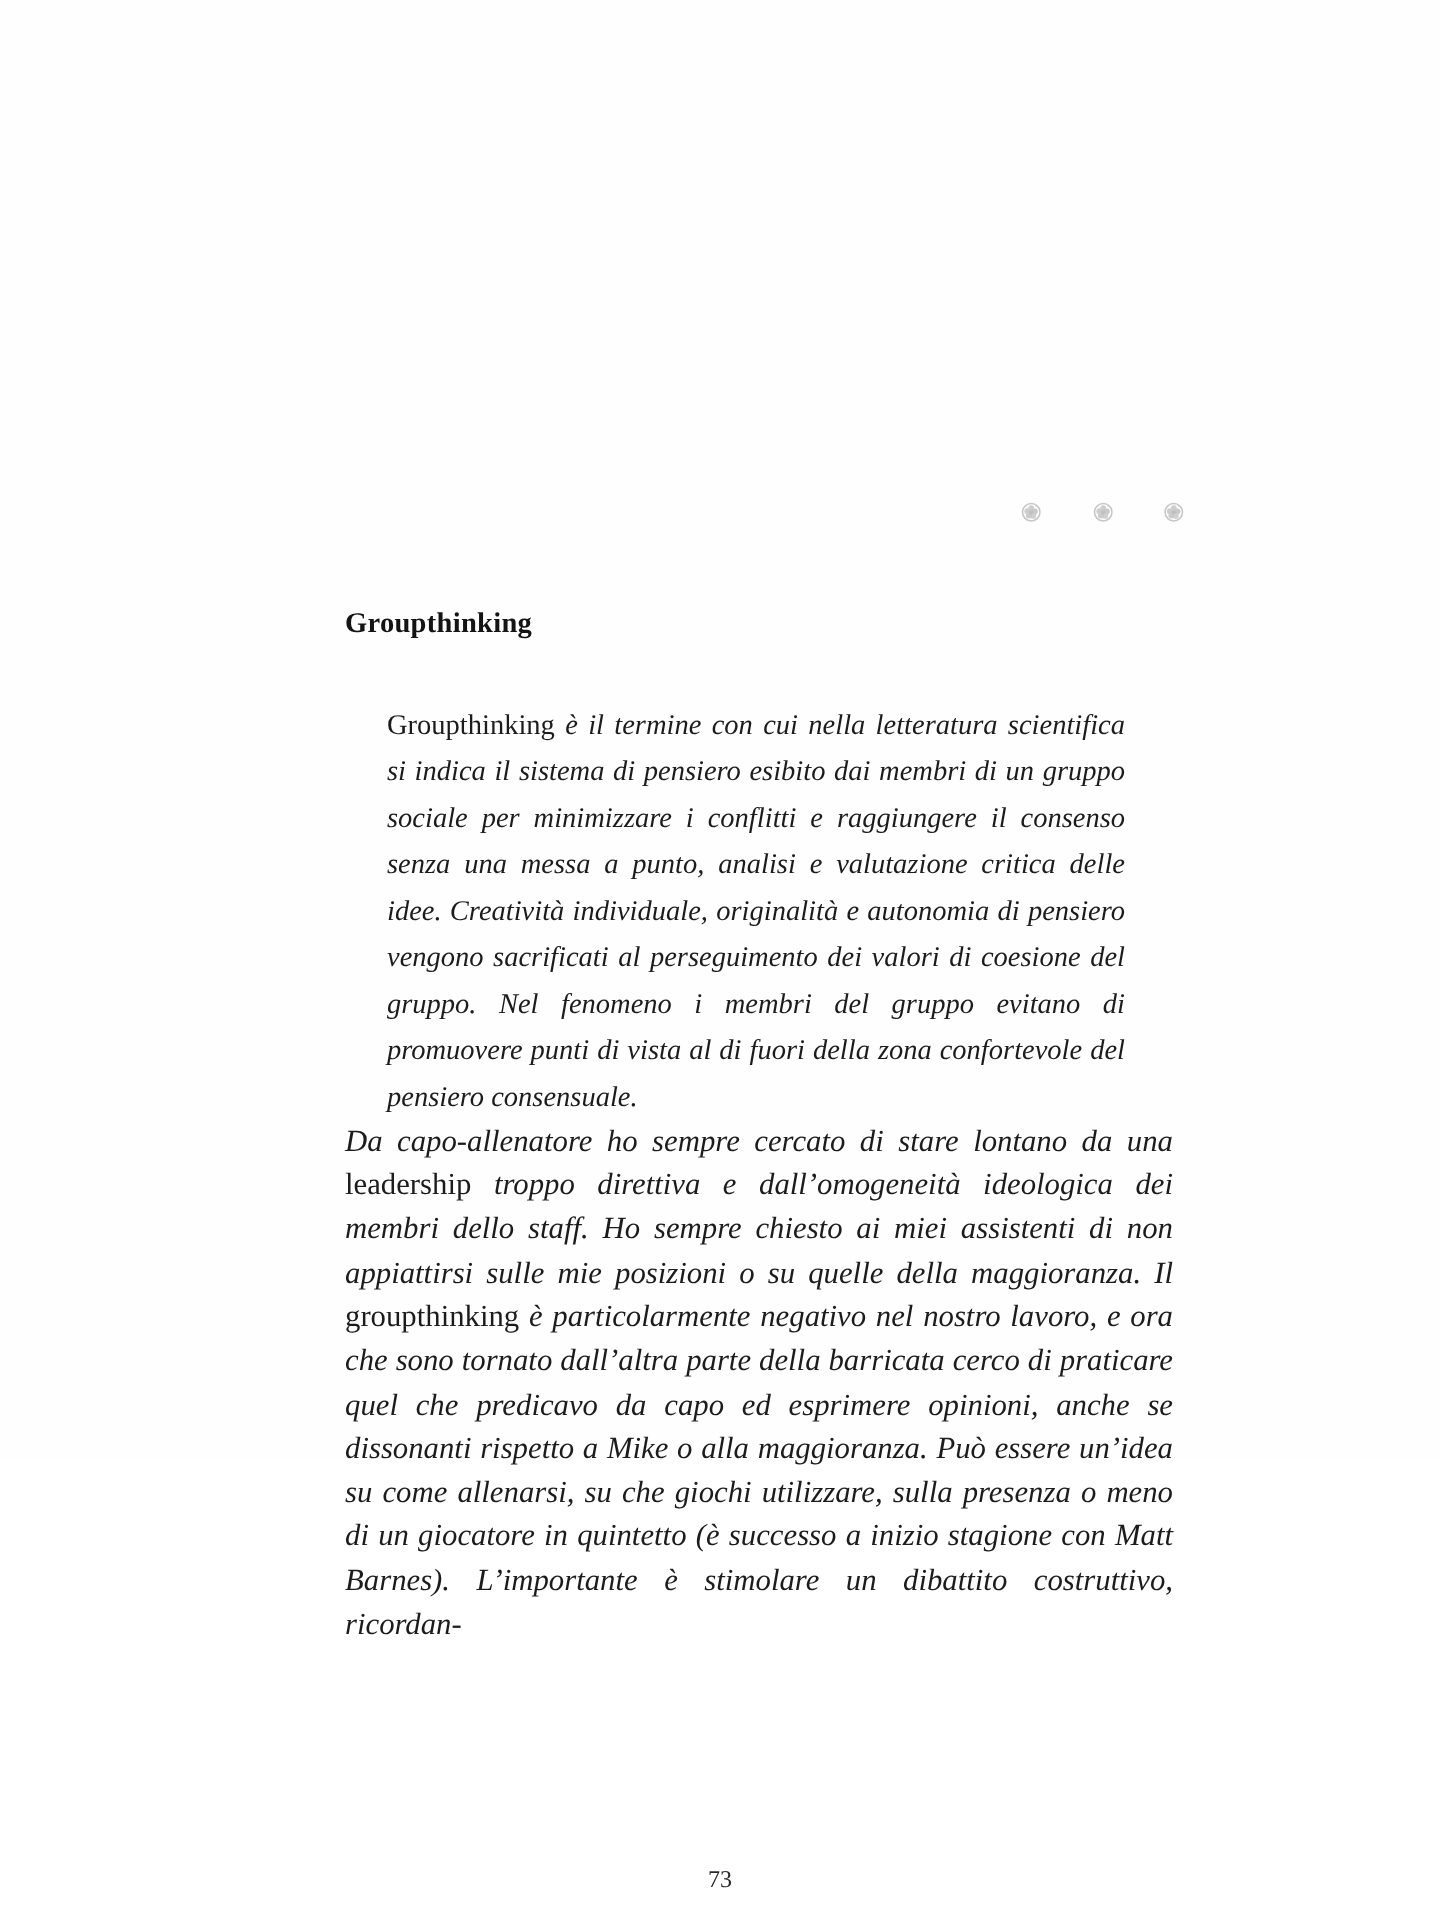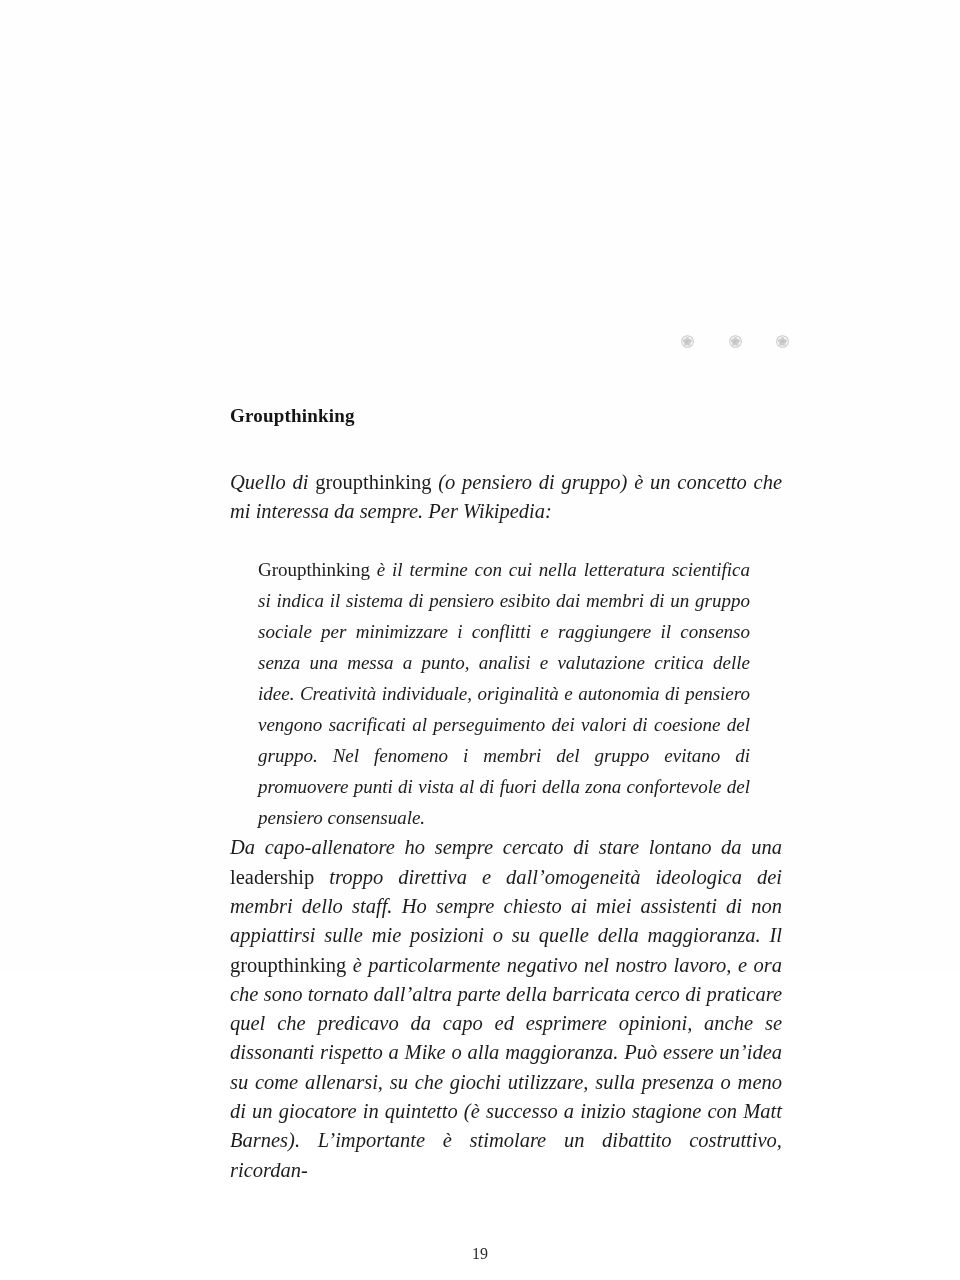--- a/index.html
+++ b/index.html
@@ -144,25 +144,24 @@
         <circle cx="5.2" cy="7.2" r="2.1" fill="#a6a6a6"></circle>
         <circle cx="8" cy="8" r="1.5" fill="#8d8d8d"></circle>
       </svg>
     </span>
   </div>
 
   <div class="textblock">
 
     <h1 class="heading">Groupthinking</h1>
 
-    <p class="body-para"><span>Quello di </span><span class="roman">groupthinking</span><span> (o pensiero di gruppo) è un concetto che mi interessa da sempre. Per Wikipedia:</span></p>
 
     <blockquote class="quote">
       <p><span class="roman">Groupthinking</span><span> è il termine con cui nella letteratura scientifica si indica il sistema di pensiero esibito dai membri di un gruppo sociale per minimizzare i conflitti e raggiungere il consenso senza una messa a punto, analisi e valutazione critica delle idee. Creatività individuale, originalità e autonomia di pensiero vengono sacrificati al perseguimento dei valori di coesione del gruppo. Nel fenomeno i membri del gruppo evitano di promuovere punti di vista al di fuori della zona confortevole del pensiero consensuale.</span></p>
     </blockquote>
 
     <p class="body-para para-2"><span>Da capo-allenatore ho sempre cercato di stare lontano da una </span><span class="roman">leadership</span><span> troppo direttiva e dall’omogeneità ideologica dei membri dello staff. Ho sempre chiesto ai miei assistenti di non appiattirsi sulle mie posizioni o su quelle della maggioranza. Il </span><span class="roman">groupthinking</span><span> è particolarmente negativo nel nostro lavoro, e ora che sono tornato dall’altra parte della barricata cerco di praticare quel che predicavo da capo ed esprimere opinioni, anche se dissonanti rispetto a Mike o alla maggioranza. Può essere un’idea su come allenarsi, su che giochi utilizzare, sulla presenza o meno di un giocatore in quintetto (è successo a inizio stagione con Matt Barnes). L’importante è stimolare un dibattito costruttivo, ricordan-</span></p>
 
   </div>
 
-  <div class="pagenum">19</div>
+  <div class="pagenum">73</div>
 
 </div>
 
 </body></html>

